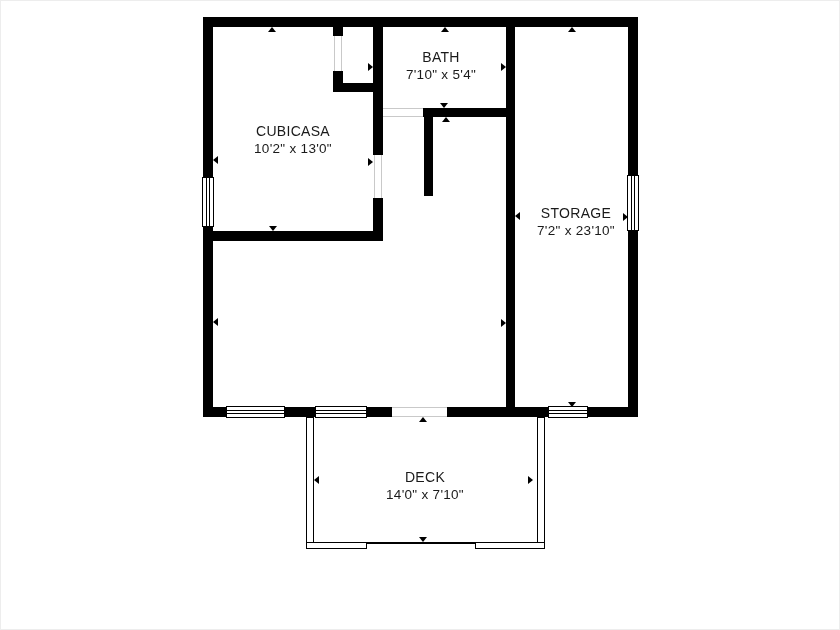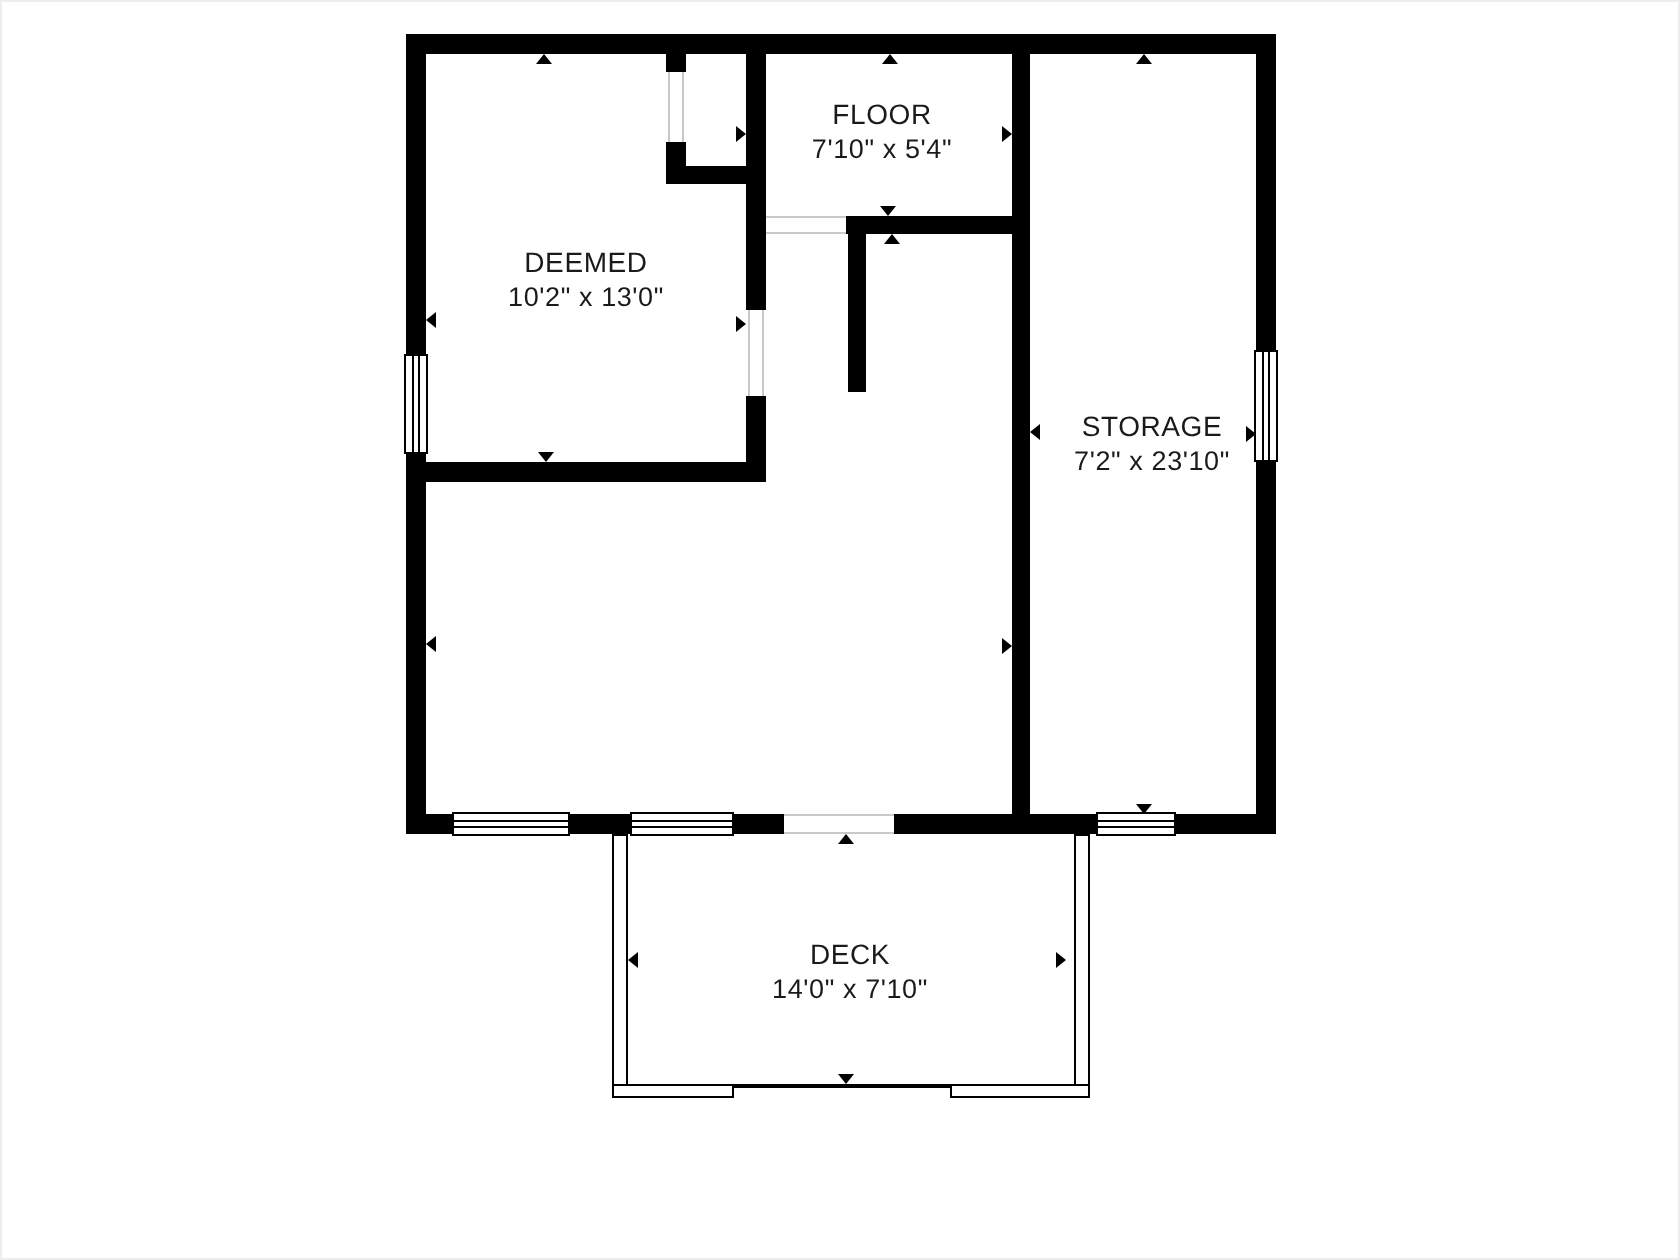--- a/index.html
+++ b/index.html
@@ -99,25 +99,25 @@
   <div class="tick right" style="left:623px;top:213px;"></div>
   <div class="tick down" style="left:568px;top:402px;"></div>
   <div class="tick left" style="left:213px;top:318px;"></div>
   <div class="tick right" style="left:501px;top:319px;"></div>
   <div class="tick up" style="left:419px;top:417px;"></div>
   <div class="tick left" style="left:314px;top:476px;"></div>
   <div class="tick right" style="left:528px;top:476px;"></div>
   <div class="tick down" style="left:419px;top:537px;"></div>
 
   <div class="room-label" style="left:441px;top:66px;">
-    <div>FLOOR</div>
+    <div>BATH</div>
     <div class="dims">7'10" x 5'4"</div>
   </div>
   <div class="room-label" style="left:293px;top:140px;">
-    <div>DEEMED</div>
+    <div>CUBICASA</div>
     <div class="dims">10'2" x 13'0"</div>
   </div>
   <div class="room-label" style="left:576px;top:222px;">
     <div>STORAGE</div>
     <div class="dims">7'2" x 23'10"</div>
   </div>
   <div class="room-label" style="left:425px;top:486px;">
     <div>DECK</div>
     <div class="dims">14'0" x 7'10"</div>
   </div>

